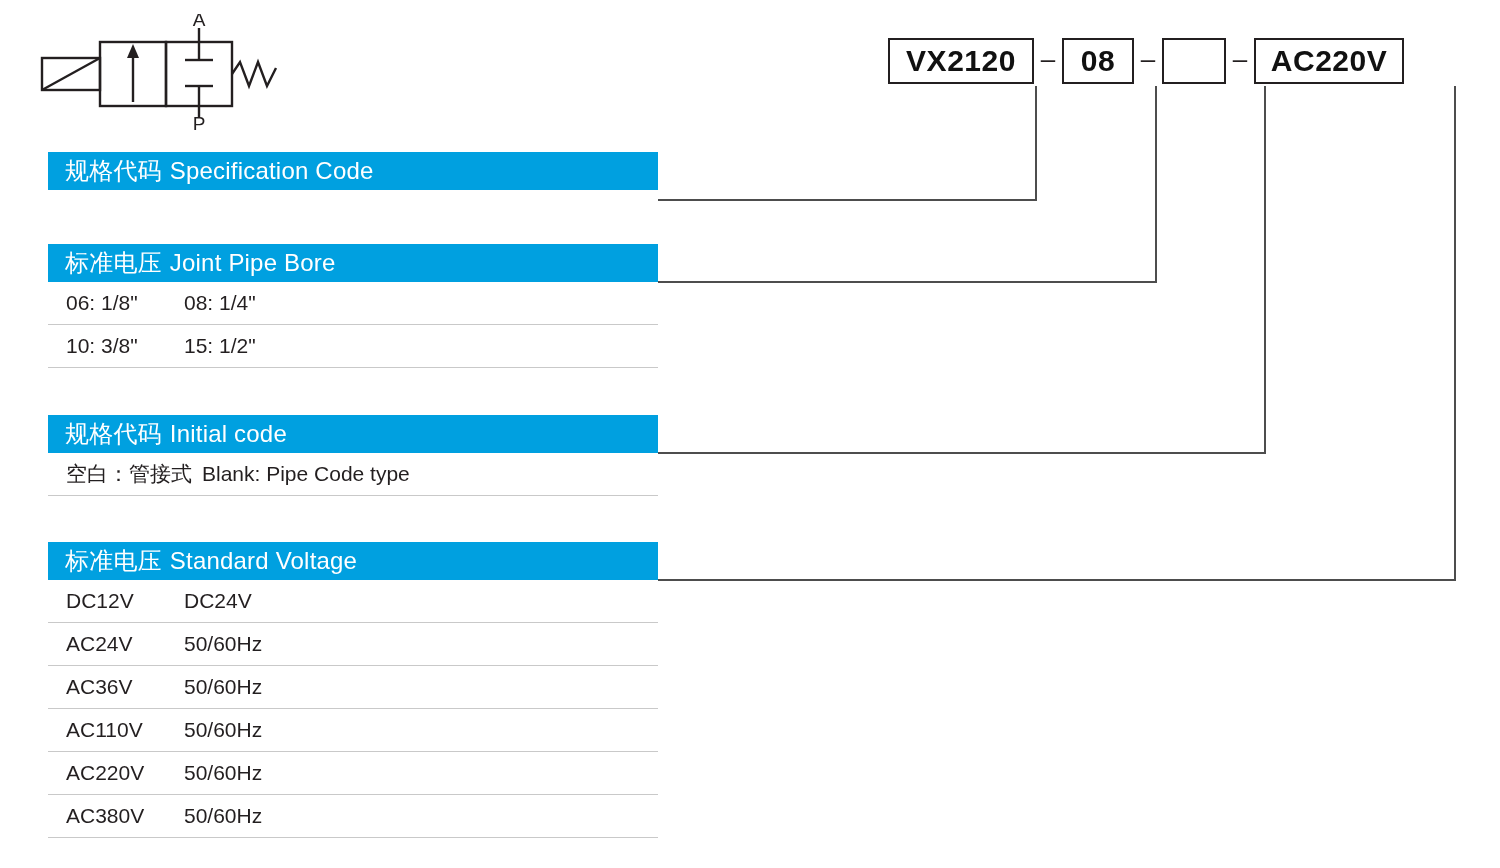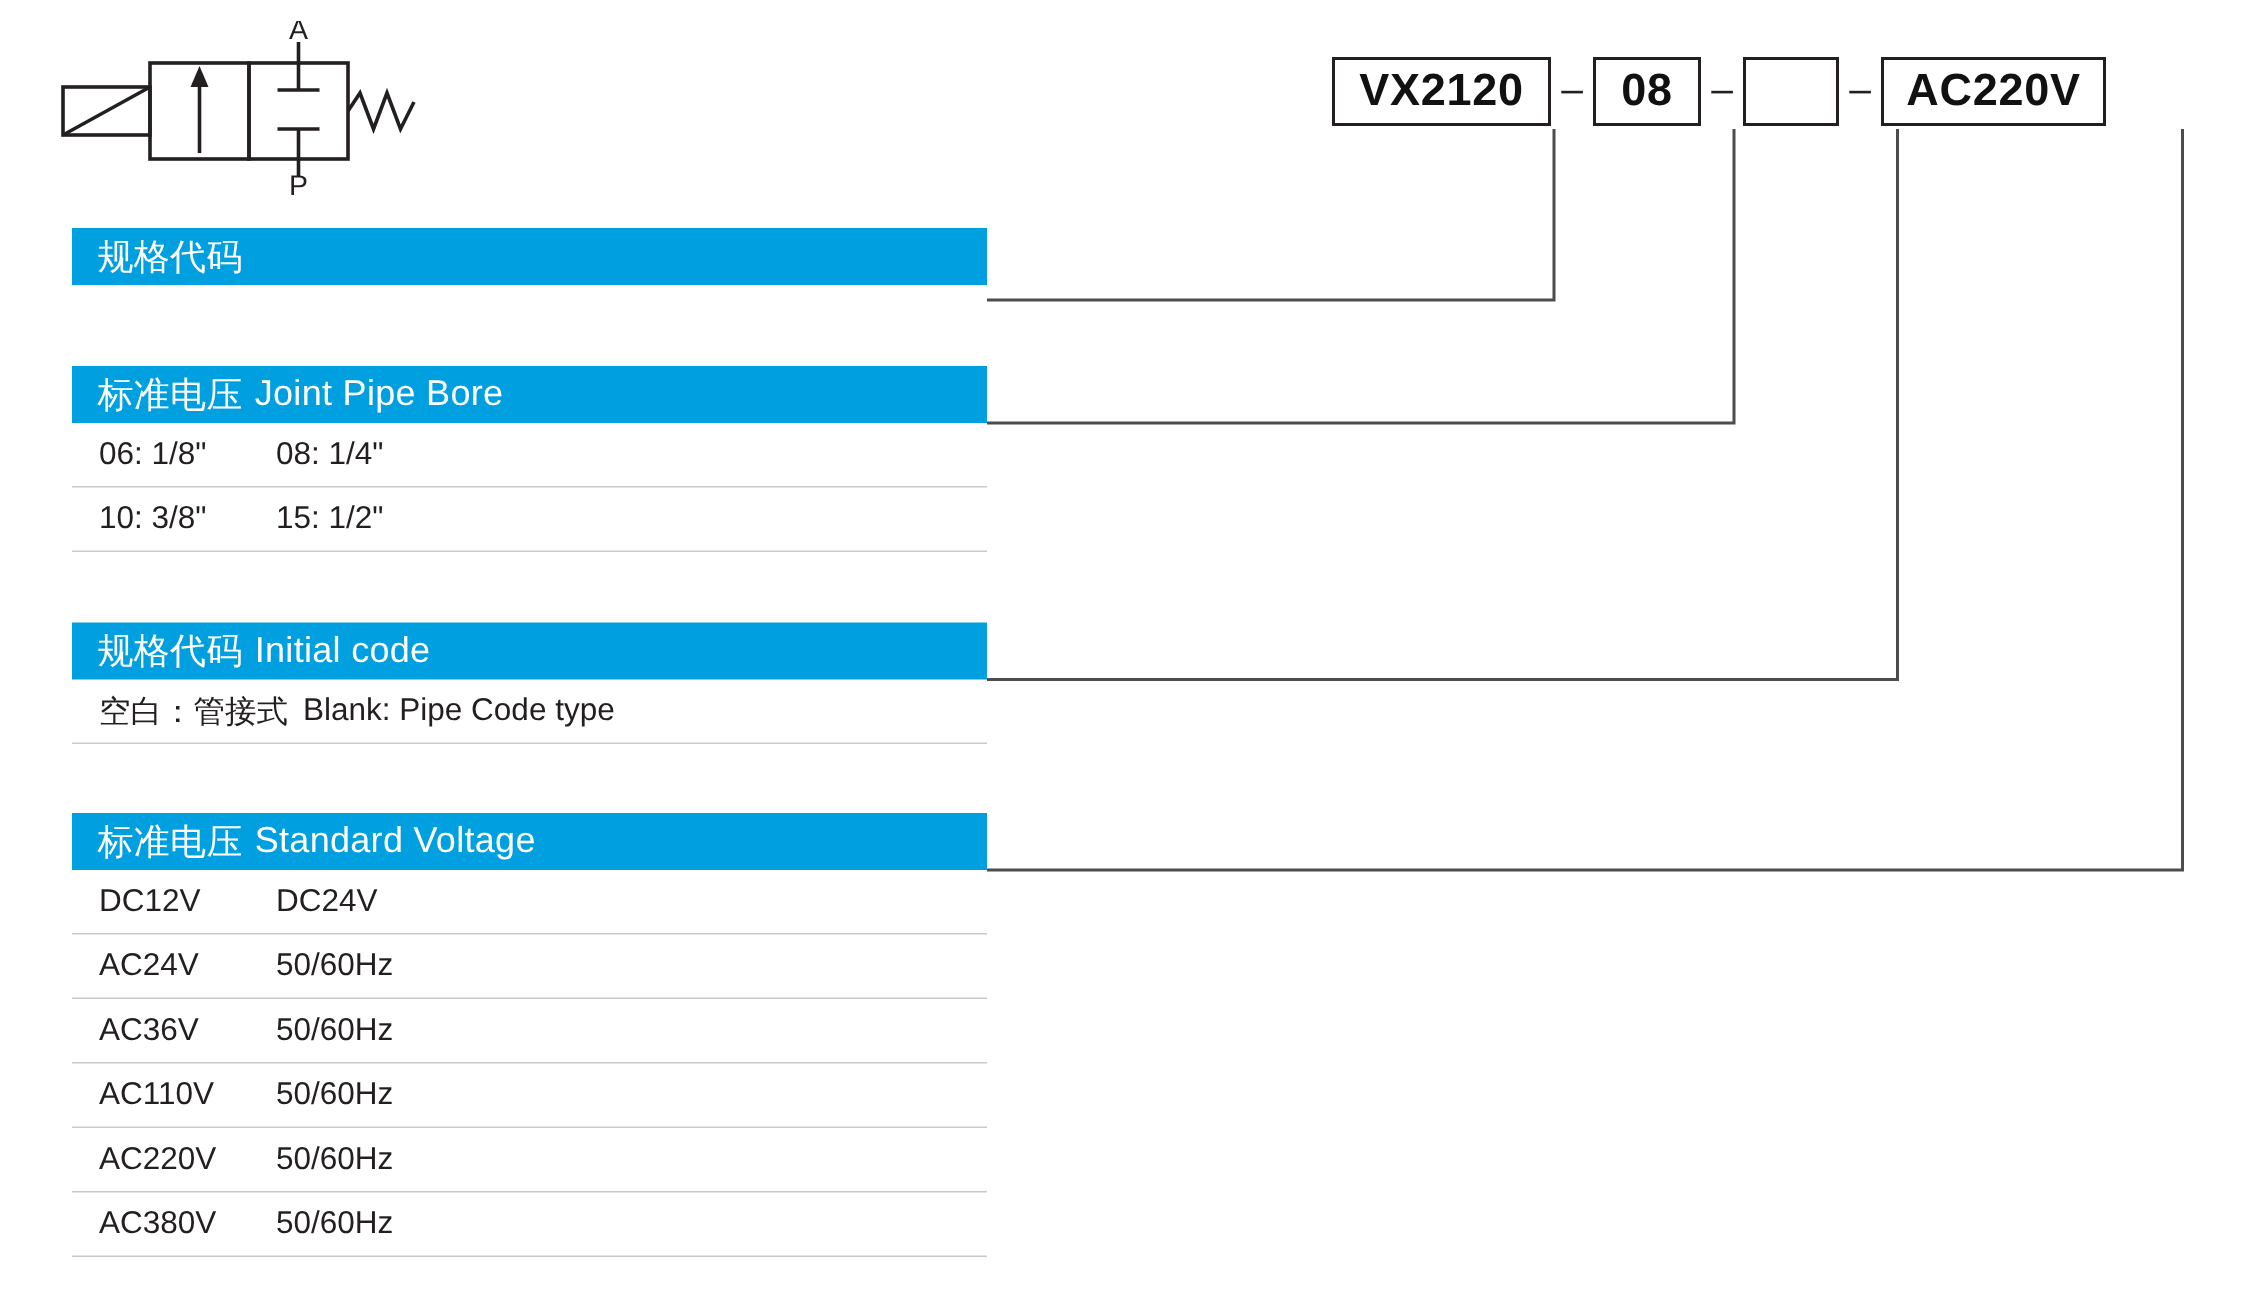--- a/index.html
+++ b/index.html
@@ -159,20 +159,21 @@
     <div class="code-box b-bore">08</div>
     <div class="code-dash">–</div>
     <div class="code-box b-init"></div>
     <div class="code-dash">–</div>
     <div class="code-box b-volt">AC220V</div>
   </div>
 
   <div class="section" id="sec-spec">
     <div class="bar">
       <span class="cn">规格代码</span>
+      <span class="en">Specification Code</span>
     </div>
   </div>
 
   <div class="section" id="sec-bore">
     <div class="bar">
       <span class="cn">标准电压</span>
       <span class="en">Joint Pipe Bore</span>
     </div>
     <div class="opt-row">
       <span class="c1">06: 1/8"</span>

